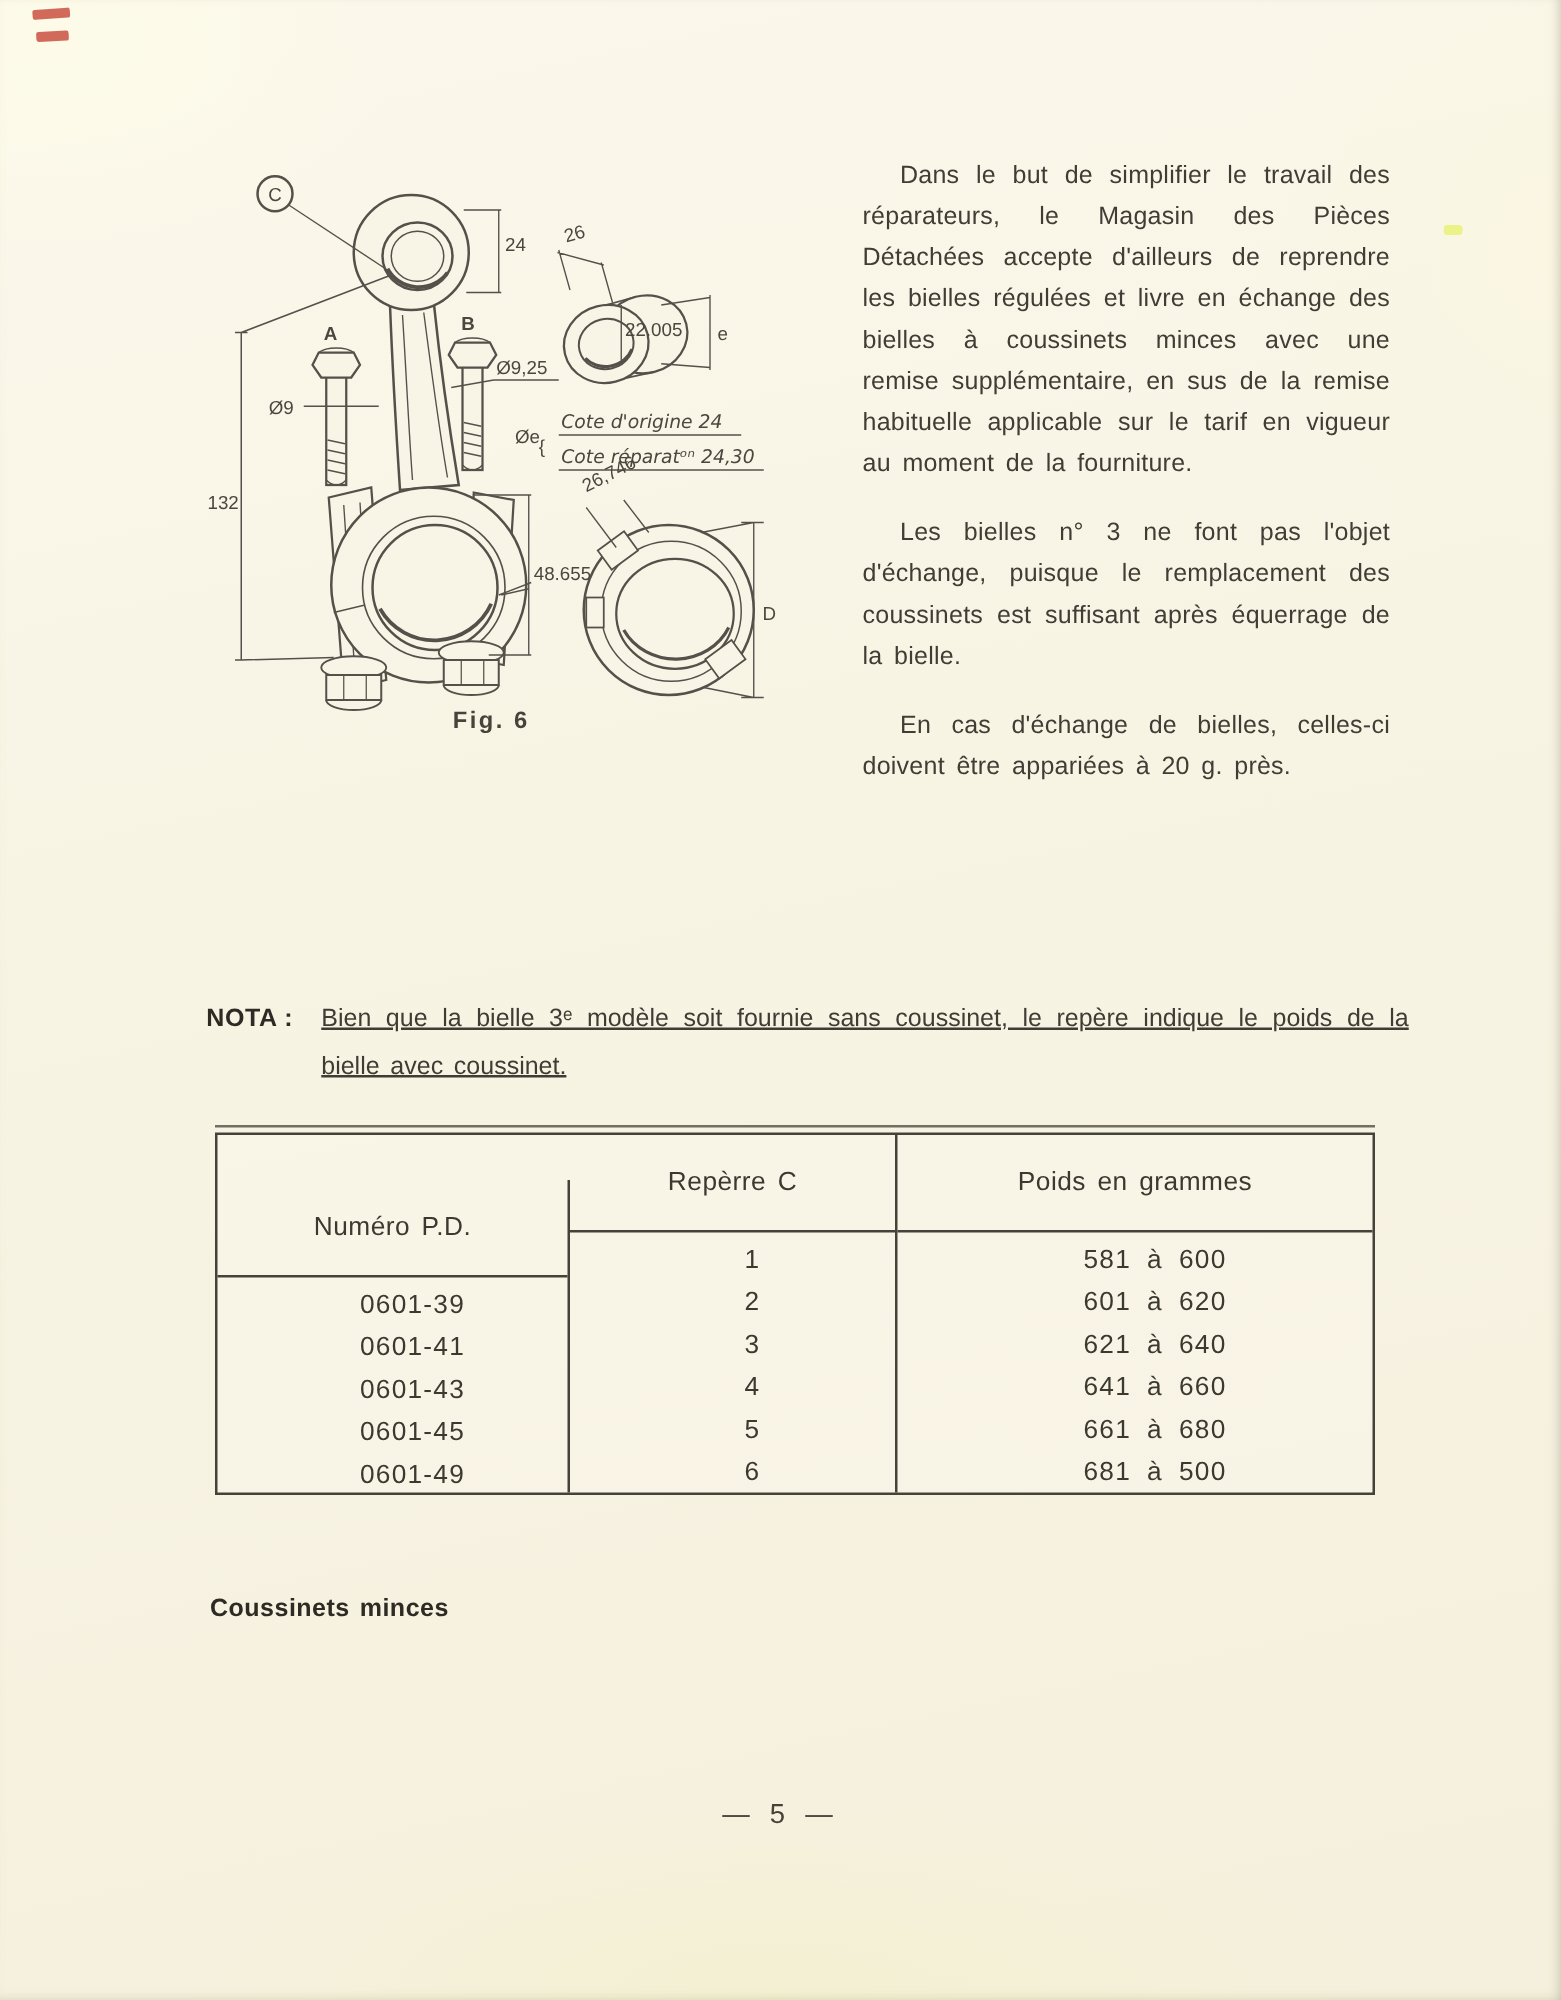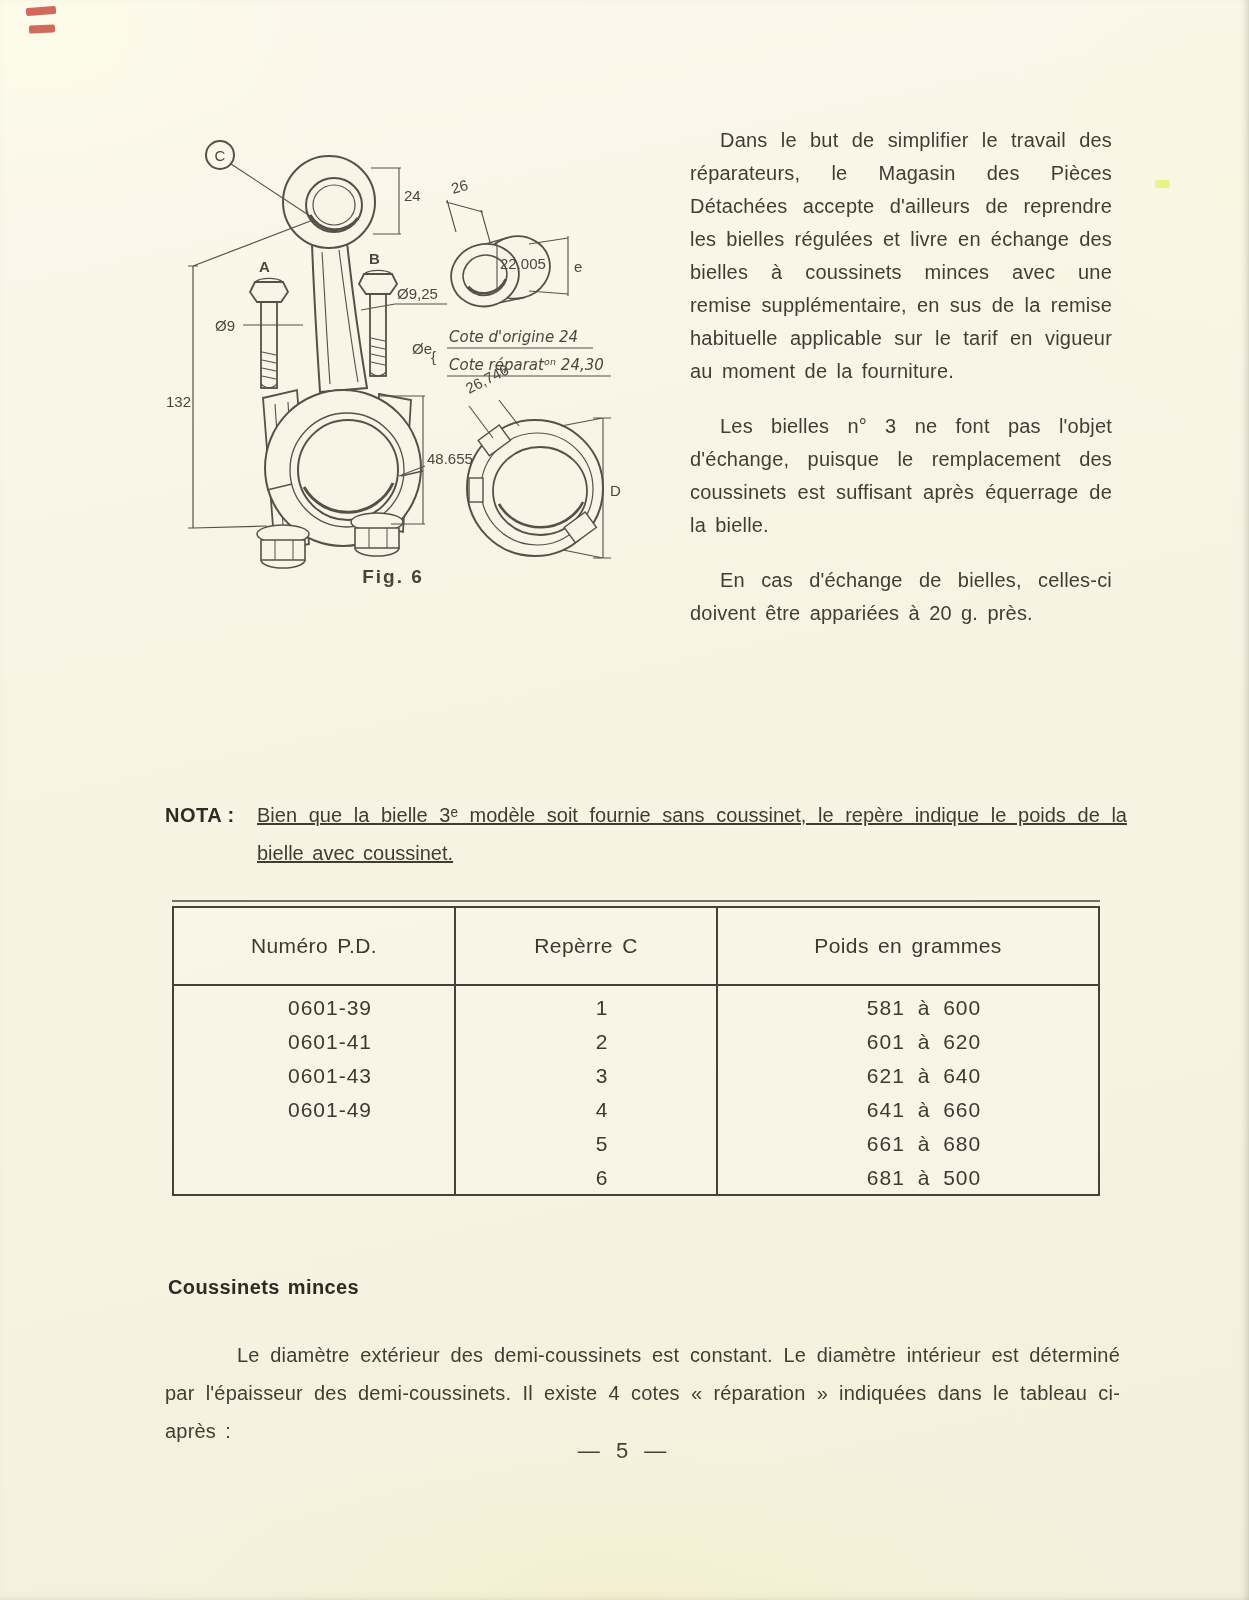--- a/index.html
+++ b/index.html
@@ -39,21 +39,21 @@
   
   #para-main{position:absolute;left:165px;top:650px;width:950px;text-indent:70px;}
   
   #nota{position:absolute;left:165px;top:796px;width:962px;display:flex;}
   #nota .nota-label{font-weight:bold;color:#2e2b24;font-size:20px;line-height:38px;width:92px;flex:none;letter-spacing:.5px;}
   #nota .nota-text{flex:1;font-size:20px;line-height:38px;text-align:justify;word-spacing:3px;text-decoration:underline;}
   
   #parts-table{position:absolute;left:172px;top:906px;width:924px;height:286px;border:2px solid #45423a;background:rgba(252,249,238,.35);}
   #parts-table::before{content:"";position:absolute;left:-2px;right:-2px;top:-8px;height:2px;background:#45423a;opacity:.75;}
   .tcol{position:absolute;top:0;bottom:0;}
-  .tcol-1{left:0;width:280px;border-right:2px solid #45423a;}
+  .tcol-1{left:0;width:280px;border-right:2px solid #45423a;margin-top:36px;}
   .tcol-2{left:282px;width:260px;border-right:2px solid #45423a;}
   .tcol-3{left:544px;right:0;}
   .thead{height:76px;border-bottom:2px solid #45423a;display:flex;align-items:center;justify-content:center;
          font-size:21px;color:#3c3931;letter-spacing:.4px;word-spacing:3px;}
   .tbody{padding-top:5px;}
   .tcell{height:34px;line-height:34px;text-align:center;font-size:21px;color:#3c3931;letter-spacing:1px;word-spacing:6px;padding-left:32px;}
   
   #coussinets-heading{position:absolute;left:168px;top:1276px;font-size:20px;font-weight:bold;color:#2e2b24;letter-spacing:.4px;word-spacing:2px;}
   #coussinets-para{position:absolute;left:165px;top:1316px;width:955px;text-indent:72px;line-height:38px;}
   
@@ -231,20 +231,21 @@
     <span class="nota-text">Bien que la bielle 3ᵉ modèle soit fournie sans coussinet, le repère indique le poids de la bielle avec coussinet.</span>
   </div>
 
   <div id="parts-table">
     <div class="tcol tcol-1">
       <div class="thead">Numéro P.D.</div>
       <div class="tbody">
         <div class="tcell">0601-39</div>
         <div class="tcell">0601-41</div>
         <div class="tcell">0601-43</div>
+        <div class="tcell">0601-45</div>
         <div class="tcell">0601-49</div>
       </div>
     </div>
     <div class="tcol tcol-2">
       <div class="thead">Repèrre C</div>
       <div class="tbody">
         <div class="tcell">1</div>
         <div class="tcell">2</div>
         <div class="tcell">3</div>
         <div class="tcell">4</div>
@@ -259,17 +260,16 @@
         <div class="tcell">601 à 620</div>
         <div class="tcell">621 à 640</div>
         <div class="tcell">641 à 660</div>
         <div class="tcell">661 à 680</div>
         <div class="tcell">681 à 500</div>
       </div>
     </div>
   </div>
 
   <div id="coussinets-heading">Coussinets minces</div>
-  <p class="para" id="coussinets-para">Le diamètre extérieur des demi-coussinets est constant. Le diamètre intérieur est déterminé par l'épaisseur des demi-coussinets. Il existe 4 cotes « réparation » indiquées dans le tableau ci-après :</p>
 
   <div id="page-number">— 5 —</div>
 
 </div>
 
 </body></html>

